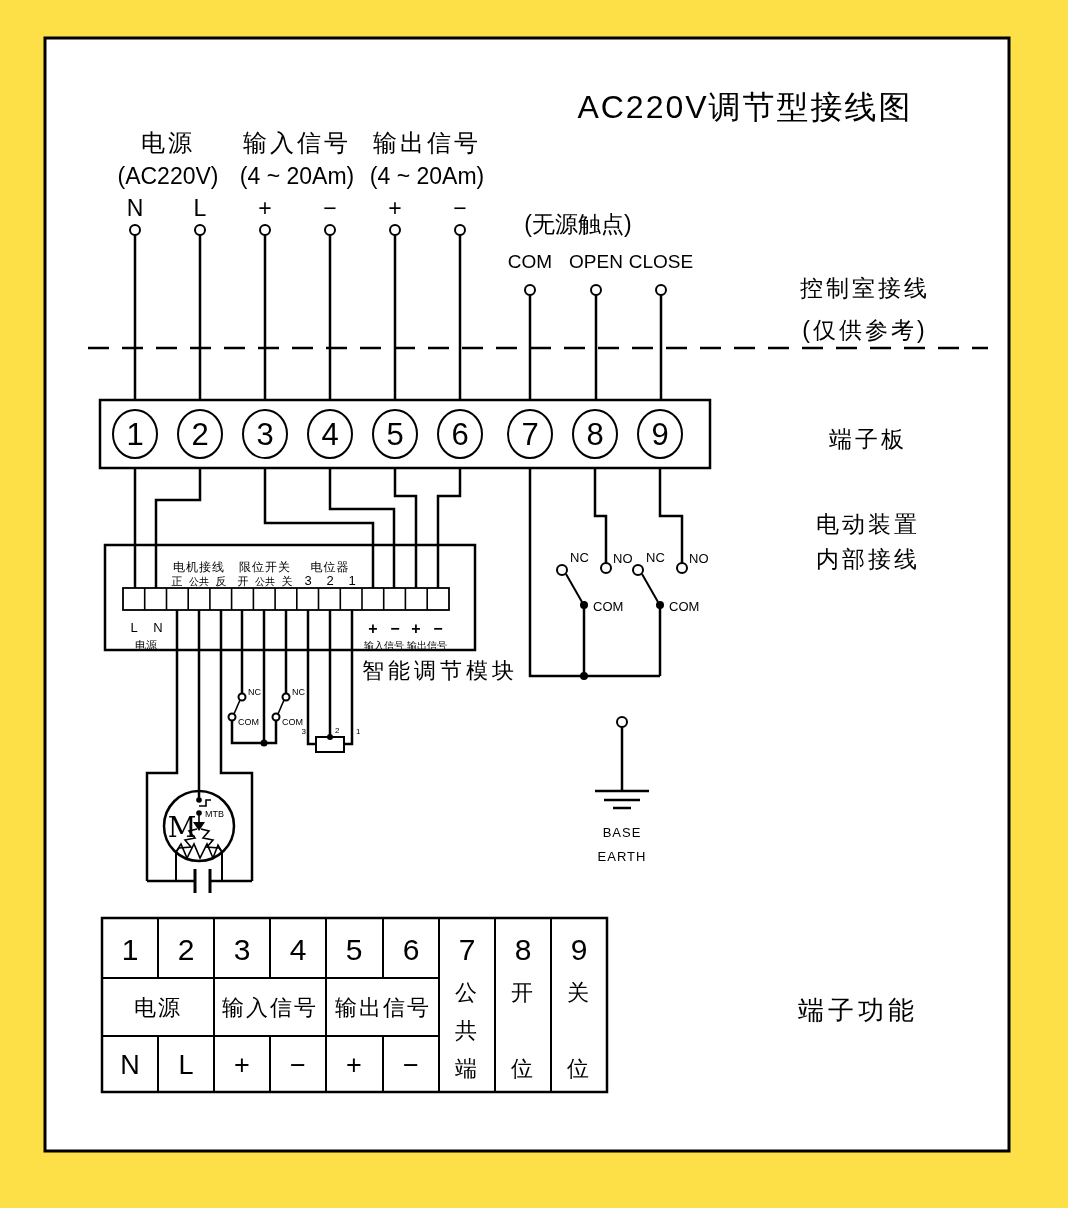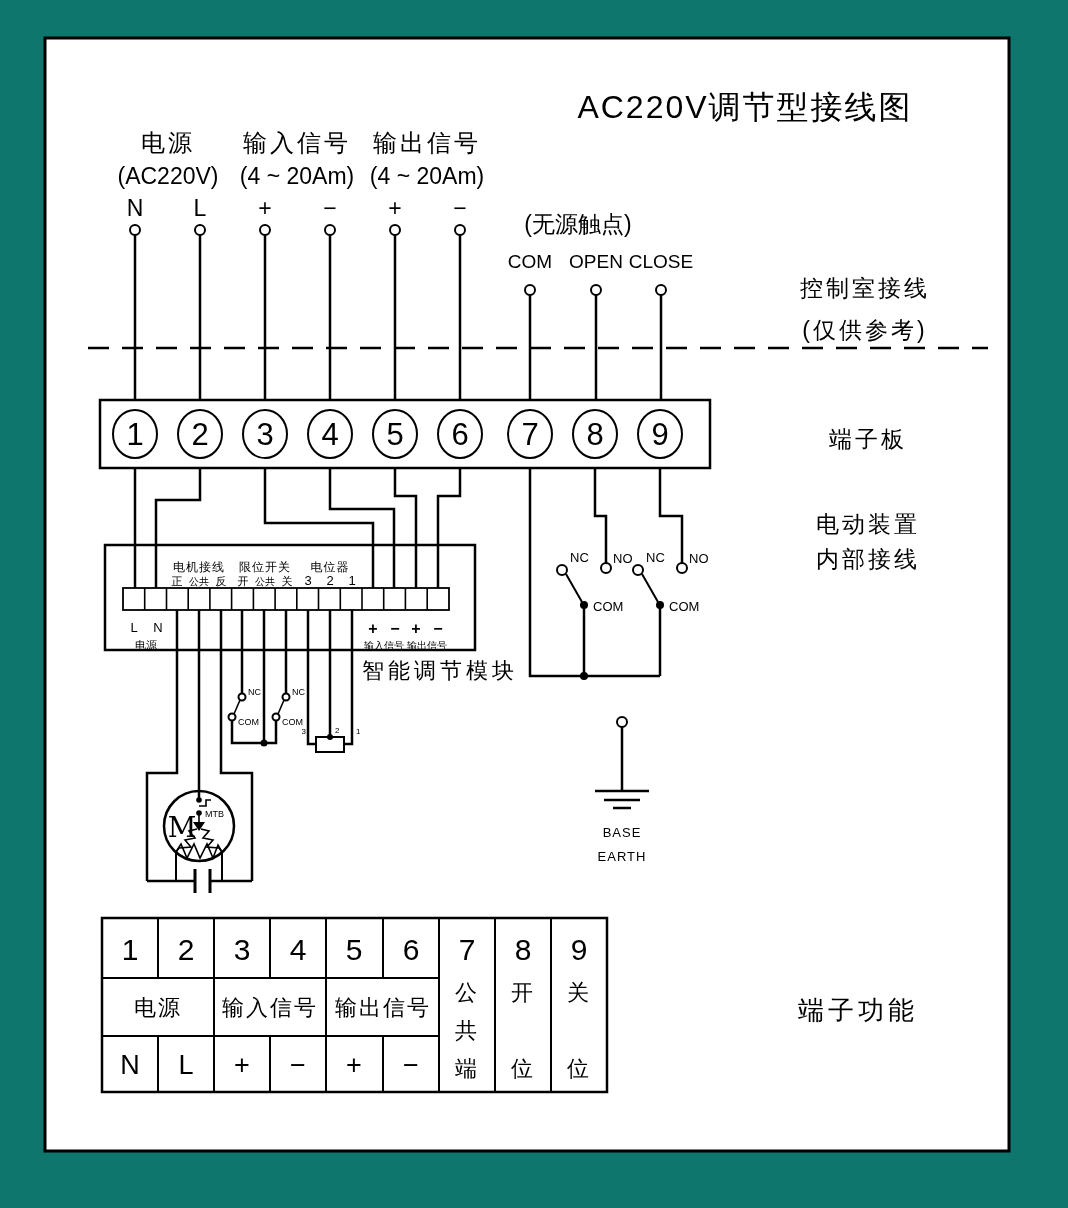--- a/index.html
+++ b/index.html
@@ -1,16 +1,16 @@
 <!DOCTYPE html>
 <html><head>
 <meta charset="utf-8">
 <style>
   html,body{margin:0;padding:0;background:#ffffff;}
-  .page{width:1068px;height:1208px;position:relative;background:#0f766e;
+  .page{width:1068px;height:1208px;position:relative;background:#fde047;
         font-family:"Liberation Sans", sans-serif;}
   svg text{fill:#000;font-family:"Liberation Sans", sans-serif;}
   .t-title{font-size:32px;letter-spacing:2px;}
   .t-lg{font-size:24px;letter-spacing:3px;}
   .t-sub{font-size:23px;}
   .t-pin{font-size:23px;}
   .t-note{font-size:23px;letter-spacing:3px;}
   .t-cnum{font-size:31px;}
   .t-contact{font-size:19px;}
   .t-sw{font-size:13px;}

